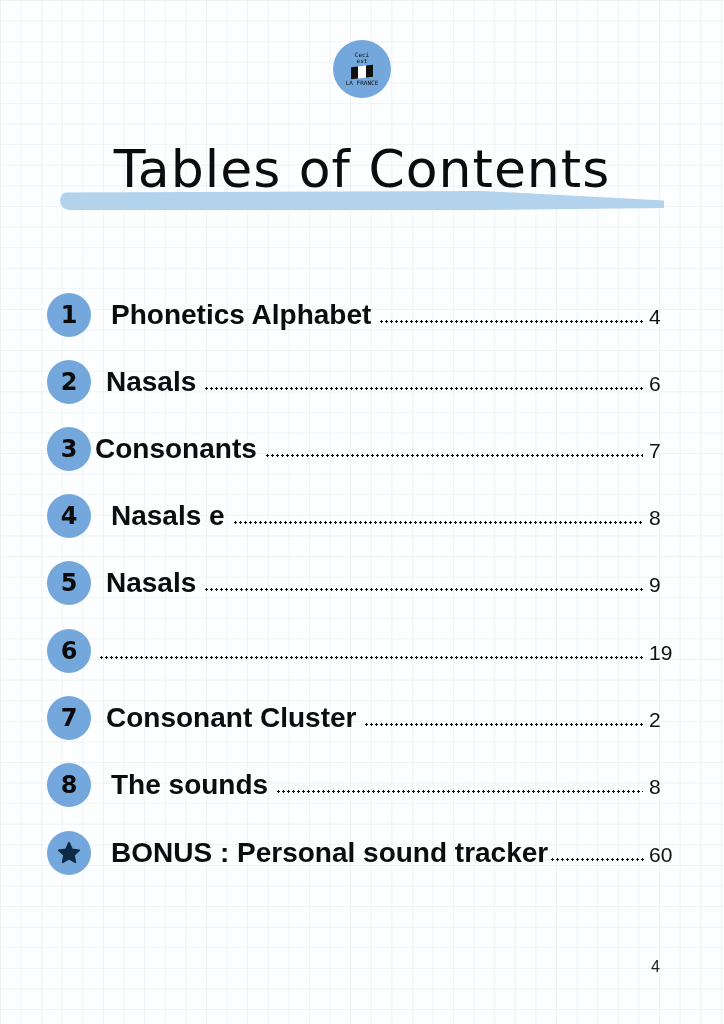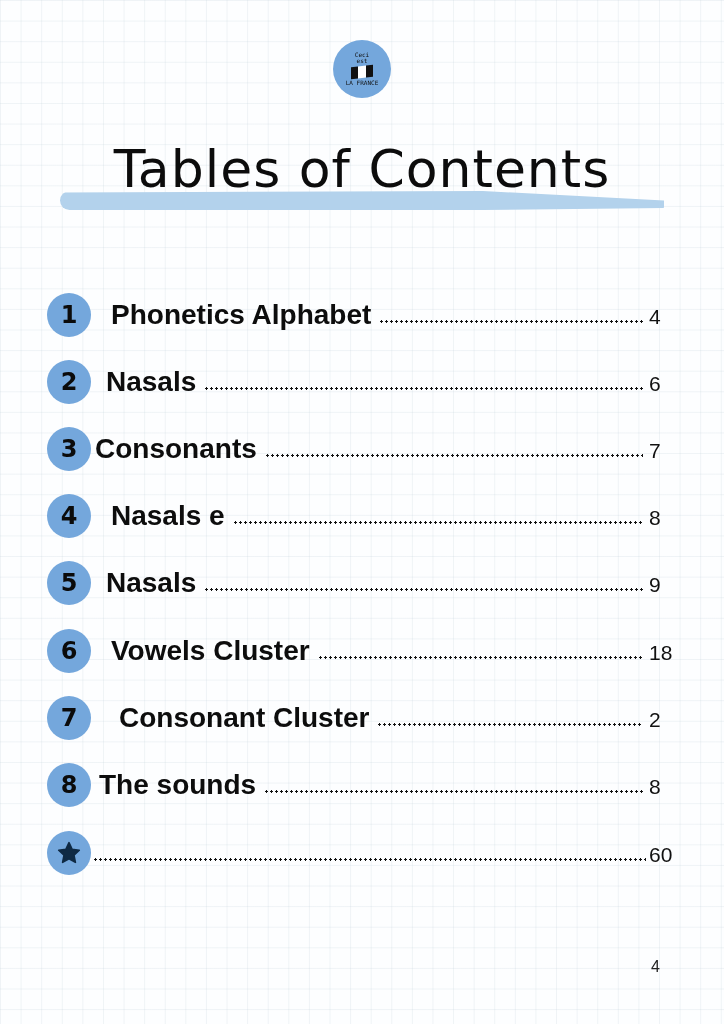--- a/index.html
+++ b/index.html
@@ -117,43 +117,43 @@
 
   <div class="row" style="top:561px;">
     <div class="badge">5</div>
     <span class="label" style="margin-left:15px;">Nasals</span>
     <span class="leader"></span>
     <span class="page">9</span>
   </div>
 
   <div class="row" style="top:629px;">
     <div class="badge">6</div>
-    <span class="label" style="margin-left:20px;">Vowels Cluster</span>
     <span class="leader"></span>
-    <span class="page">18</span>
+    <span class="page">19</span>
   </div>
 
   <div class="row" style="top:696px;">
     <div class="badge">7</div>
-    <span class="label" style="margin-left:28px;">Consonant Cluster</span>
+    <span class="label" style="margin-left:15px;">Consonant Cluster</span>
     <span class="leader"></span>
     <span class="page">2</span>
   </div>
 
   <div class="row" style="top:763px;">
     <div class="badge">8</div>
-    <span class="label" style="margin-left:8px;">The sounds</span>
+    <span class="label" style="margin-left:20px;">The sounds</span>
     <span class="leader"></span>
     <span class="page">8</span>
   </div>
 
   <div class="row" style="top:831px;">
     <div class="badge">
       <svg viewBox="0 0 24 24">
         <path d="M12 2.5 L14.9 8.6 L21.5 9.4 L16.6 14 L17.9 20.6 L12 17.3 L6.1 20.6 L7.4 14 L2.5 9.4 L9.1 8.6 Z" fill="#0f2a44" stroke="#0f2a44" stroke-width="1.5" stroke-linejoin="round"></path>
       </svg>
     </div>
+    <span class="label" style="margin-left:20px;">BONUS : Personal sound tracker</span>
     <span class="leader" style="margin-left:2px; margin-right:3px;"></span>
     <span class="page">60</span>
   </div>
 </div>
 
 <div class="footer-page">4</div>
 
 </body></html>

